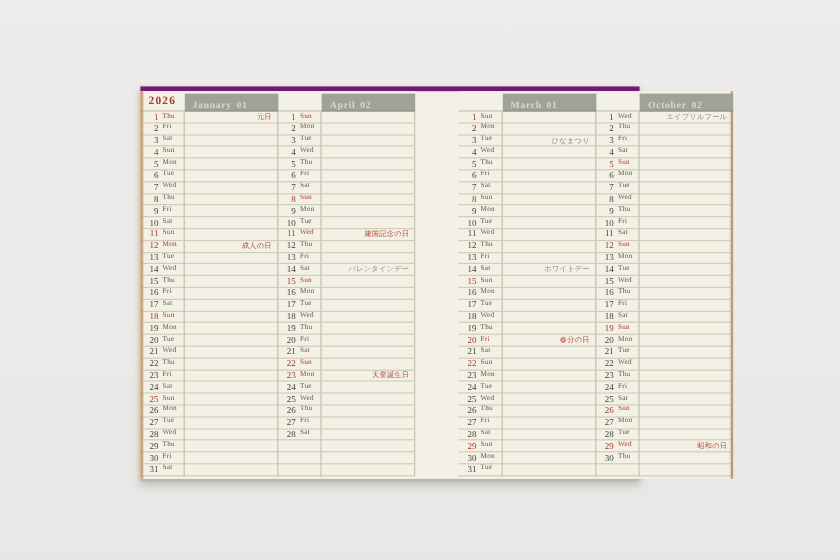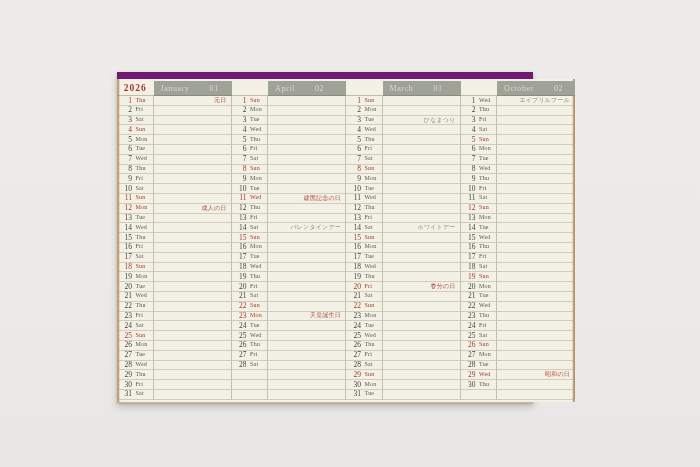--- a/index.html
+++ b/index.html
@@ -6,27 +6,27 @@
   body{
     width:700px;height:467px;overflow:hidden;
     background:linear-gradient(180deg,#edecea 0%,#eceae8 60%,#e8e7e5 100%);
     font-family:"Liberation Serif", serif;
   }
   .scene{position:relative;width:700px;height:467px;}
   .spread{
     position:absolute;left:117px;top:72px;width:416px;height:323px;
     display:flex;
     background:#f3f1e5;
-    border-top:7px solid #701a75;
+    border-top:4px solid #701a75;
     border-bottom:1px solid #c8b48e;
     box-shadow:0 4px 7px rgba(95,92,85,.32), 0 1px 2px rgba(95,92,85,.25);
   }
   .page{position:relative;display:flex;background:#f3f1e5;}
   .page.left{width:229px;box-shadow:inset 2px 0 0 #c7a077, inset 3px 0 0 #e6d9c2;}
-  .page.right{width:229px;box-shadow:inset -2px 0 0 #c7a077, inset -3px 0 0 #e6d9c2;}
+  .page.right{width:229px;box-shadow:inset -2px 0 0 #c7a077, inset -3px 0 0 #e6d9c2;margin-left:36px;}
   .gutter{
     width:10px;height:100%;
     background:linear-gradient(90deg,#e7e5d7 0%,#f9f8f0 30%,#fffef9 50%,#f7f6ee 70%,#e7e5d7 100%);
     box-shadow:inset 3px 0 3px -2px rgba(90,85,70,.28), inset -3px 0 3px -2px rgba(90,85,70,.28);
   }
   .month{
     width:114.5px;height:100%;
     display:grid;
     grid-template-columns:36.5px 78px;
     grid-template-rows:15px repeat(31,9.8px);
@@ -37,22 +37,22 @@
     display:flex;align-items:center;justify-content:center;
     border-bottom:1px solid rgba(150,144,120,.55);
   }
   .year{
     font-size:9.5px;font-weight:bold;letter-spacing:1px;
     color:var(--red,#a63a2c);
   }
   .m-title{
     background:var(--bar,#9fa296);
     color:#d8dacd;
-    font-size:8px;font-weight:normal;letter-spacing:.6px;
-    display:flex;align-items:center;gap:20px;
+    font-size:8px;font-weight:bold;letter-spacing:.6px;
+    display:flex;align-items:flex-end;gap:4px;
     padding-left:7px;
     border-bottom:1px solid rgba(120,118,105,.5);
     white-space:nowrap;overflow:hidden;
   }
   .dcell{
     display:flex;align-items:center;
     border-bottom:1px solid rgba(168,162,138,.45);
     border-right:1px solid rgba(150,144,120,.5);
     overflow:hidden;
   }

